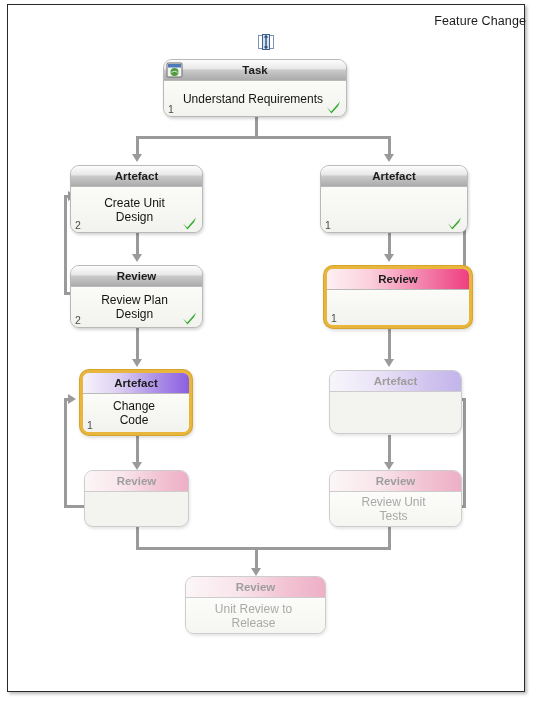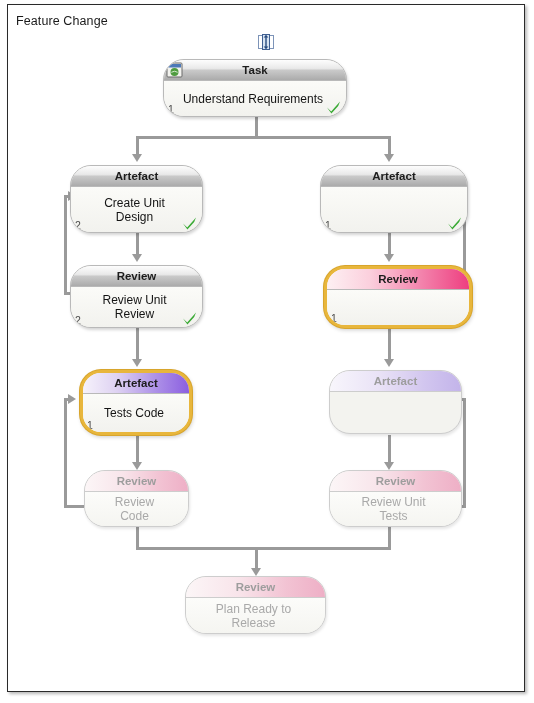--- a/index.html
+++ b/index.html
@@ -26,24 +26,24 @@
     height: 688px;
     background: #ffffff;
     border: 1px solid #2a2a2a;
     box-shadow: 2px 2px 3px rgba(0,0,0,0.28);
     box-sizing: border-box;
   }
 
   
   #diagram-title {
     position: absolute;
-    left: 8px;
+    left: 0;
     top: 9px;
     width: 518px;
-    text-align: left;
+    text-align: right;
     font-size: 12.5px;
     color: #1a1a1a;
     letter-spacing: 0.1px;
   }
 
   
   .top-icon {
     position: absolute;
     left: 248px;
     top: 27px;
@@ -77,21 +77,21 @@
     position: absolute;
     width: 0; height: 0;
     border-top: 5px solid transparent;
     border-bottom: 5px solid transparent;
     border-left: 8px solid #9a9a9a;
   }
 
   
   .node {
     position: absolute;
-    border-radius: 21px;
+    border-radius: 9px;
     box-sizing: border-box;
     overflow: hidden;
     background: #f3f3ef;
     border: 1px solid #b9b9b9;
     box-shadow: 1px 2px 3px rgba(0,0,0,0.17);
   }
   .node.selected {
     border: 3px solid #e8b63c;
     box-shadow: 0 0 0 1px #d8a52c, 1px 2px 4px rgba(0,0,0,0.2);
   }
@@ -281,46 +281,43 @@
           </svg>
         </span>
       </div>
     </div>
 
     <div class="node" style="left:62px; top:260px; width:133px; height:63px;">
       <div class="hdr grey">
         <span>Review</span>
       </div>
       <div class="body">
-        <div class="label">Review Unit Review</div>
+        <div class="label">Review Plan Design</div>
         <div class="badge">2</div>
         <span class="check">
           <svg viewBox="0 0 17 16" width="17" height="16">
             <path d="M2 8.4 L6.2 12.6 L15 2.6 L13.2 7.0 L6.4 14.4 Z" fill="#3aaa35"></path>
           </svg>
         </span>
       </div>
     </div>
 
     <div class="node selected" style="left:72px; top:365px; width:112px; height:65px;">
       <div class="hdr purple-hot">
         <span>Artefact</span>
       </div>
       <div class="body">
-        <div class="label">Tests Code</div>
+        <div class="label">Change Code</div>
         <div class="badge">1</div>
       </div>
     </div>
 
     <div class="node disabled" style="left:76px; top:465px; width:105px; height:57px;">
       <div class="hdr pink-faint">
         <span>Review</span>
-      </div>
-      <div class="body">
-        <div class="label">Review Code</div>
       </div>
     </div>
 
     <div class="node" style="left:312px; top:160px; width:148px; height:68px;">
       <div class="hdr grey">
         <span>Artefact</span>
       </div>
       <div class="body">
         <div class="badge">1</div>
         <span class="check">
@@ -353,18 +350,18 @@
       <div class="body">
         <div class="label">Review Unit Tests</div>
       </div>
     </div>
 
     <div class="node disabled" style="left:177px; top:571px; width:141px; height:58px;">
       <div class="hdr pink-faint">
         <span>Review</span>
       </div>
       <div class="body">
-        <div class="label">Plan Ready to Release</div>
+        <div class="label">Unit Review to Release</div>
       </div>
     </div>
 
   </div>
 </div>
 
 </body></html>

